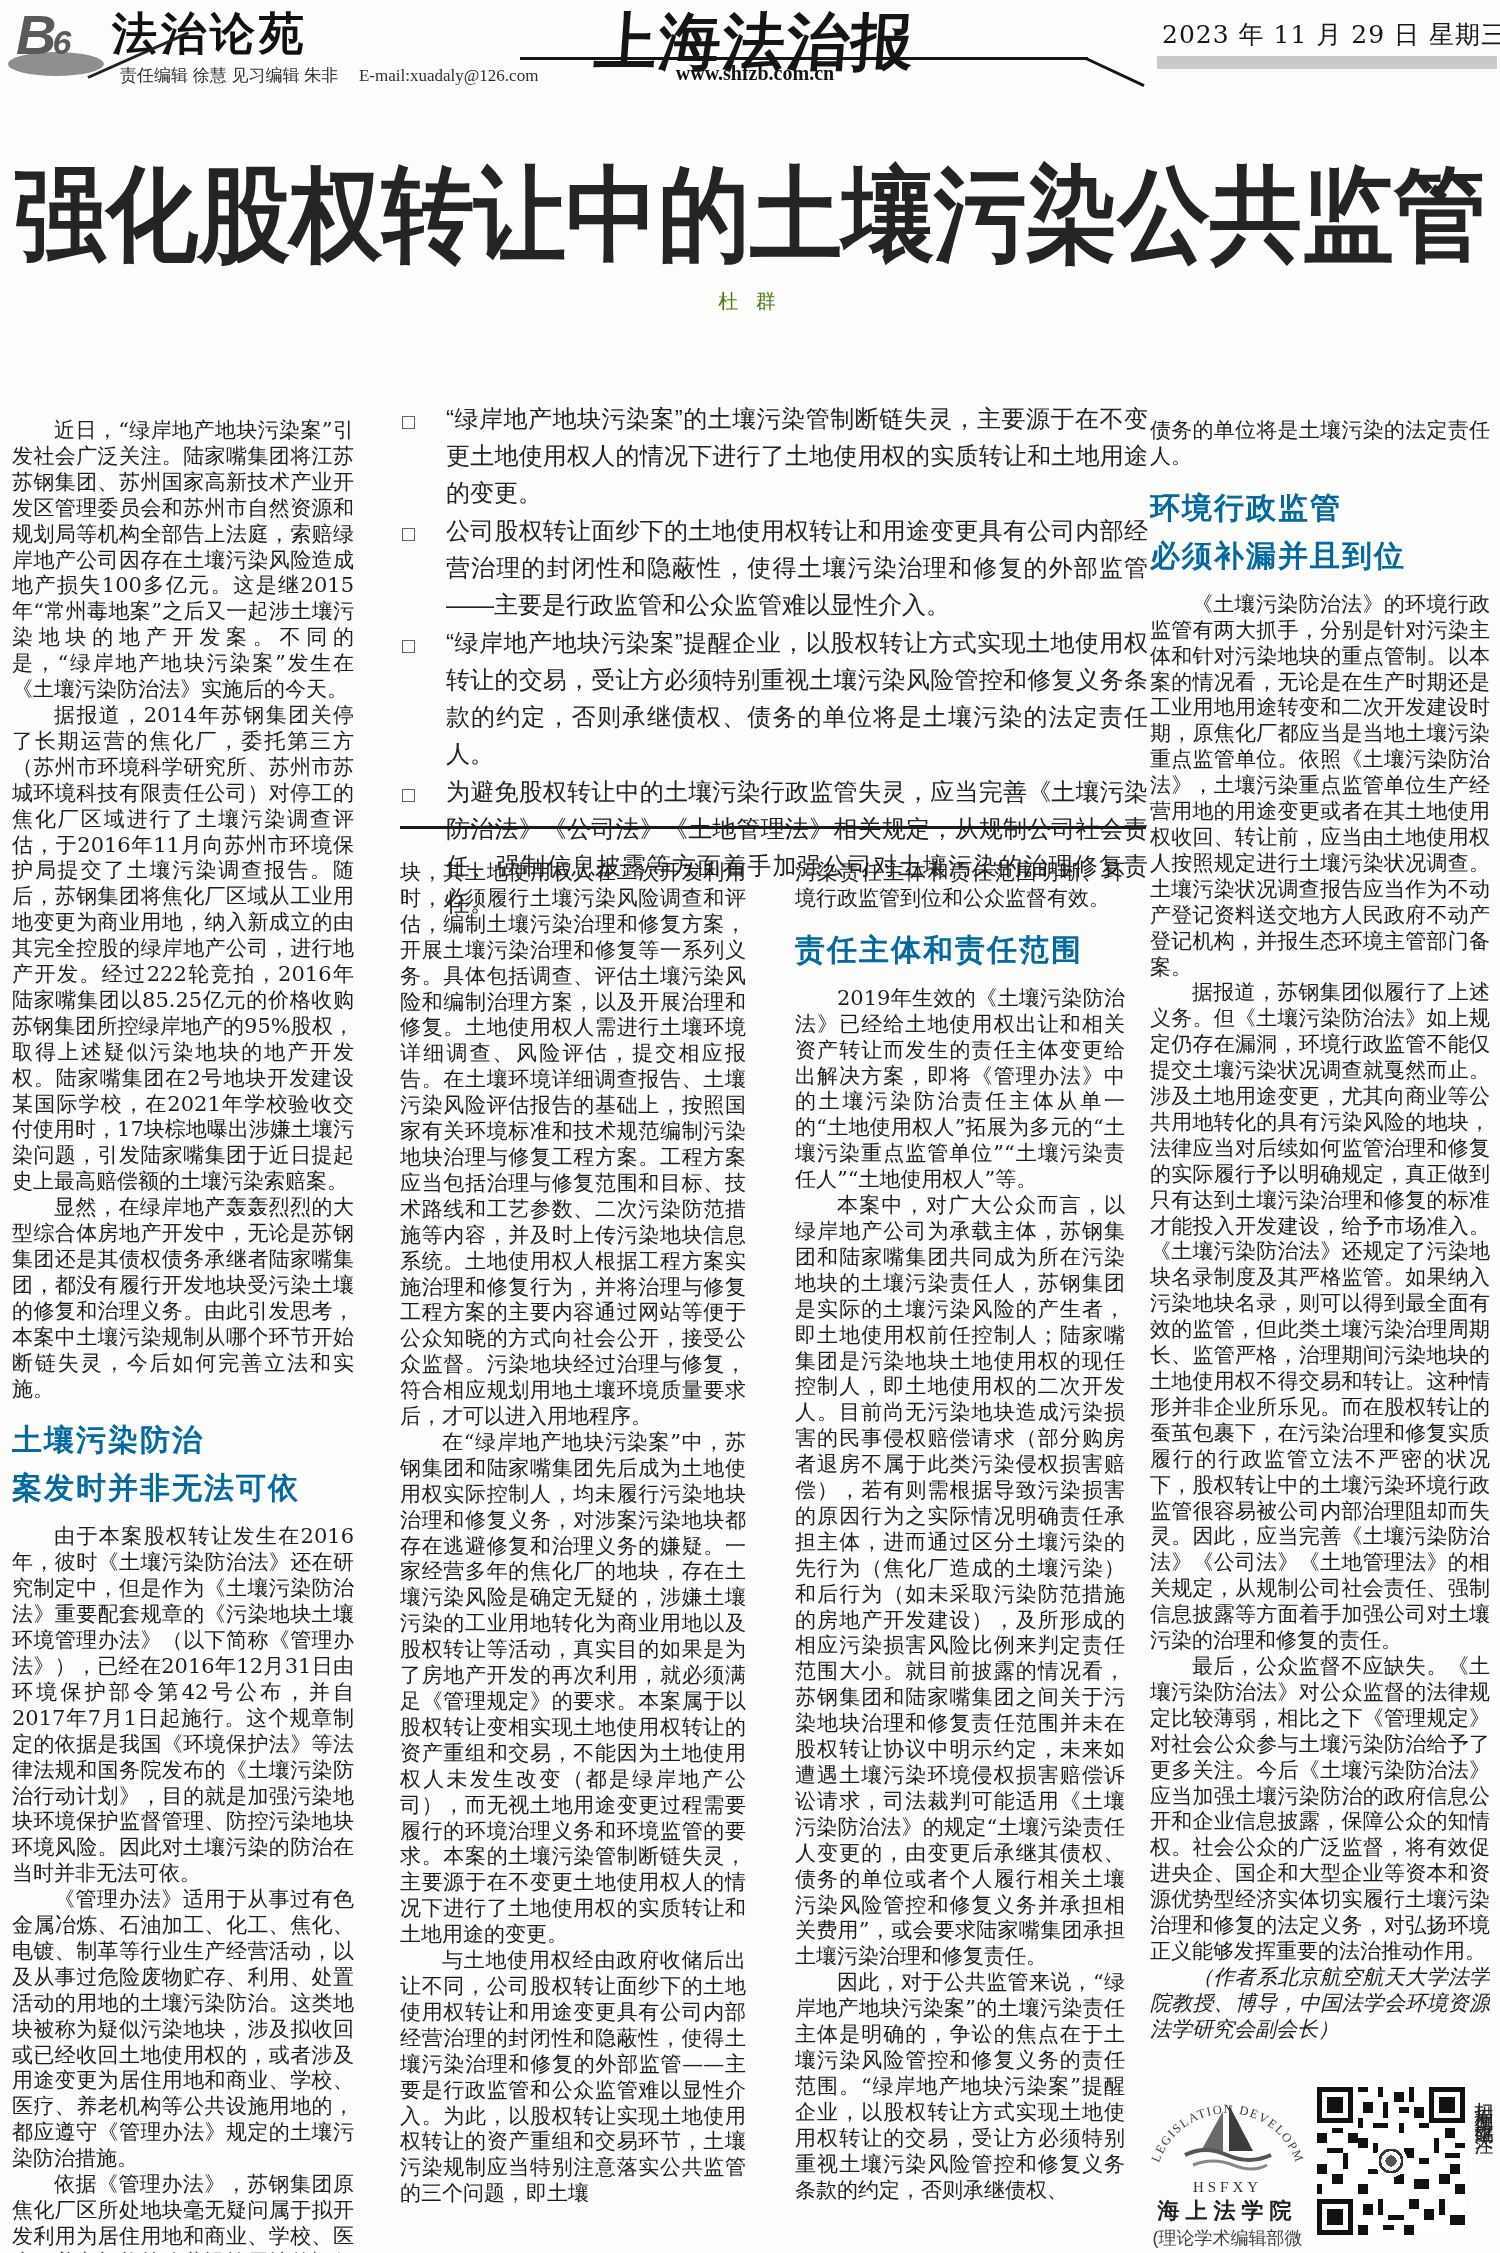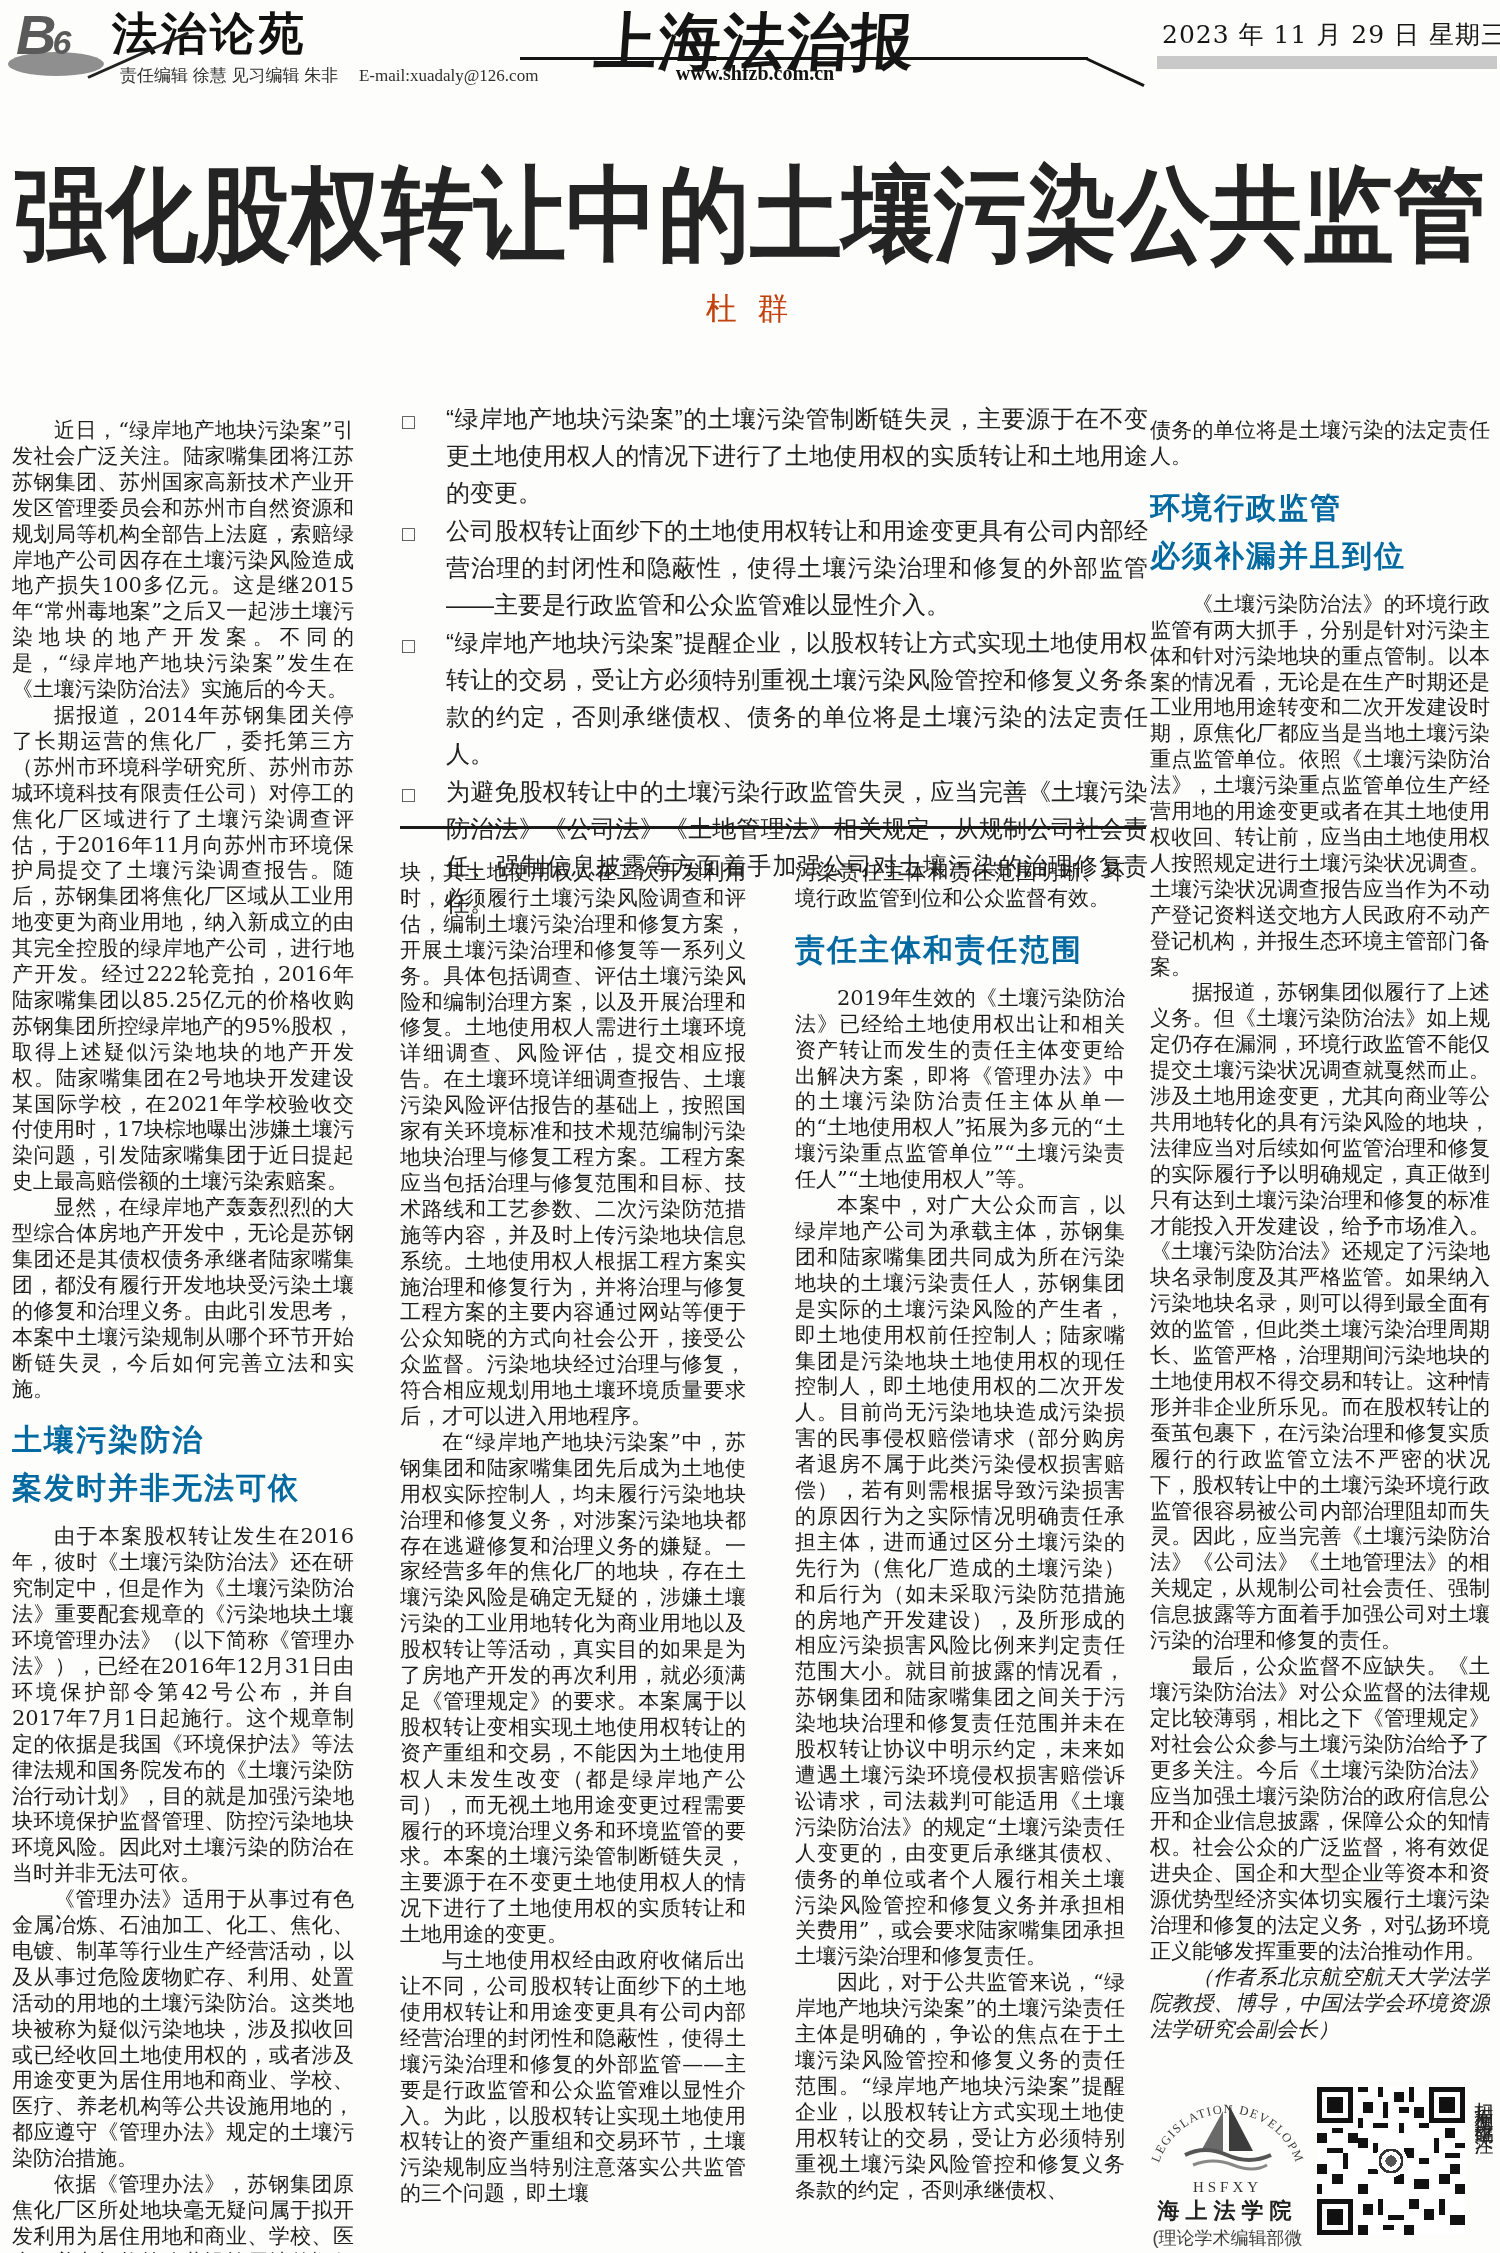--- a/index.html
+++ b/index.html
@@ -29,21 +29,21 @@
       font-size:20px;font-weight:bold;font-family:"Liberation Serif",serif;color:#111;}
   .dateline{position:absolute;left:1162px;top:18px;font-size:25px;color:#161616;
       font-family:"DejaVu Serif",serif;letter-spacing:1px;}
   .datebar{position:absolute;left:1157px;top:56px;width:340px;height:13px;background:#c9c9c9;}
   
   .headline{position:absolute;left:10px;top:146px;width:1480px;text-align:center;
       font-family:"Liberation Sans",sans-serif;font-weight:900;font-size:92px;
       letter-spacing:0px;color:#242424;transform:scaleY(1.12);transform-origin:top center;
       white-space:nowrap;}
   .author{position:absolute;left:0;top:288px;width:1500px;text-align:center;
-      font-size:31px;color:#c2410c;font-family:"Liberation Sans",sans-serif;letter-spacing:6px;}
+      font-size:20px;color:#4d7c0f;font-family:"Liberation Sans",sans-serif;letter-spacing:6px;}
   
   .summary{position:absolute;left:400px;top:400px;width:748px;
       font-family:"Liberation Sans",sans-serif;font-size:24px;line-height:37px;
       color:#222;text-align:justify;}
   .sum-item{position:relative;padding-left:46px;margin-bottom:1px;}
   .sum-item .bullet{position:absolute;left:2px;top:3px;font-size:21px;color:#333;}
   .rule{position:absolute;left:400px;top:826px;width:746px;height:3px;background:#1a1a1a;}
   
   .col{position:absolute;font-size:21px;line-height:25.9px;text-align:justify;
        color:#1d1d1d;overflow:hidden;}

